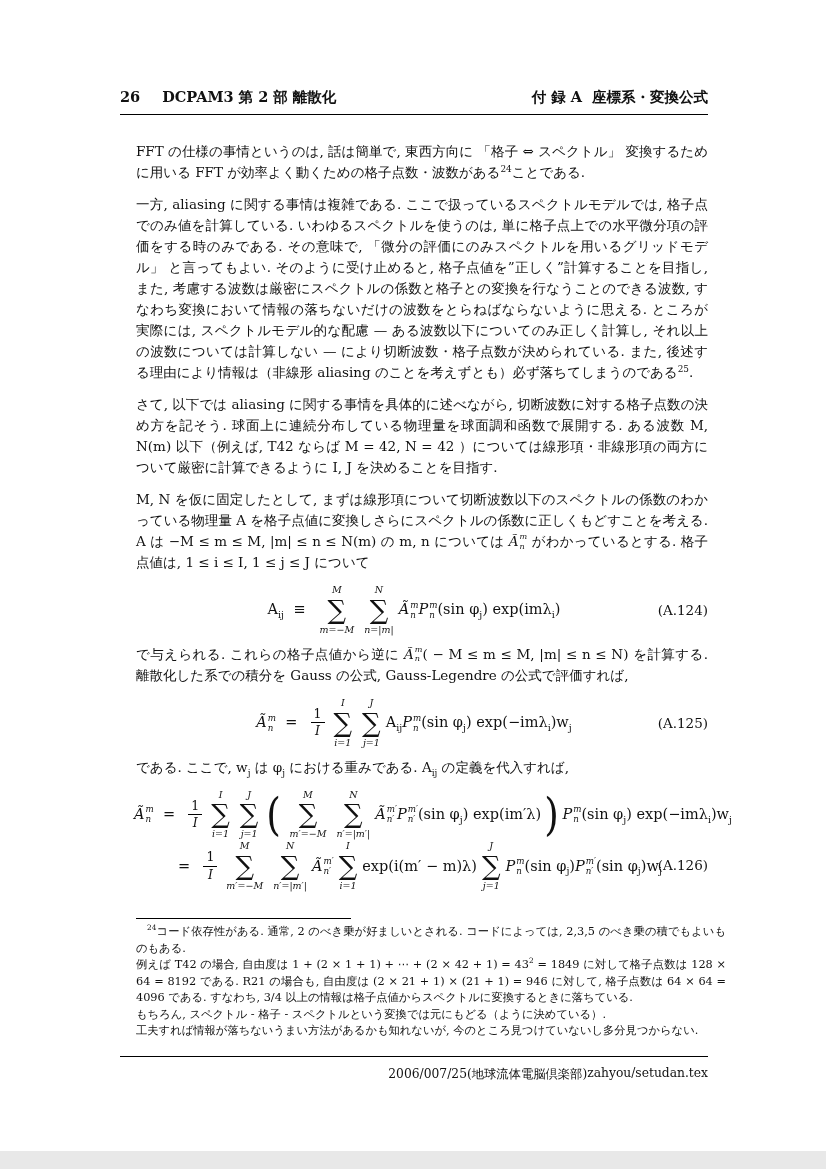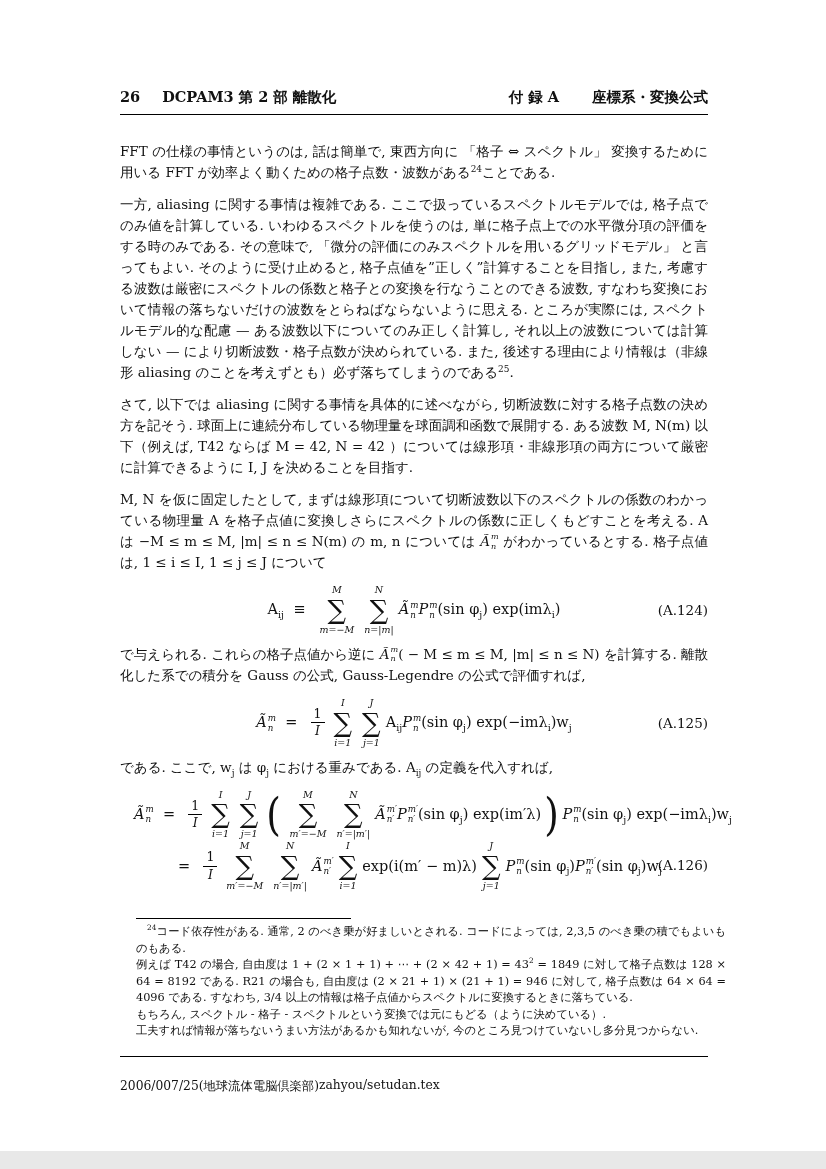--- a/index.html
+++ b/index.html
@@ -11,25 +11,25 @@
   }
   .content{position:absolute;left:120px;top:88px;width:588px;}
 
   
   .header{
     display:flex;justify-content:space-between;align-items:baseline;
     font-weight:bold;font-size:14.5px;
     padding-bottom:7px;border-bottom:1.4px solid #000;
   }
   .header-left{display:flex;gap:22px;}
-  .header-right{display:flex;gap:33px;justify-content:center;}
+  .header-right{display:flex;gap:10px;justify-content:center;}
 
   
   .body{margin-top:26px;font-size:13.5px;line-height:21px;text-align:justify;}
-  .body p{margin:0 0 11px 0;}
+  .body p{margin:0 0 11px 16px;}
 
   
   .run-t{}
   .run-m{}
   .run-r{}
   .run-sup{font-size:0.66em;vertical-align:super;line-height:0;}
   .run-sub{font-size:0.66em;vertical-align:sub;line-height:0;}
   .bss{display:inline-flex;align-items:center;}
   .bss-base{font-style:italic;}
   .bss-scripts{display:inline-flex;flex-direction:column;align-items:flex-start;
@@ -56,22 +56,22 @@
 
   
   .footnotes{position:absolute;left:120px;top:918px;width:590px;
     font-size:11.3px;line-height:16.5px;text-align:justify;margin-left:16px;}
   .fn-sep{width:215px;border-top:1.2px solid #000;margin-bottom:5px;}
   .footnotes p{margin:0;}
   .fn-indent{text-indent:11px;}
 
   
   .footer{position:absolute;left:120px;top:1056px;width:588px;
-    border-top:1px solid #000;padding-top:21px;
-    display:flex;justify-content:flex-start;font-size:12.3px;}
+    border-top:1px solid #000;padding-top:9px;
+    display:flex;justify-content:flex-end;font-size:12.3px;}
 </style>
 </head>
 <body>
 
 <div class="page">
   <div class="content">
 
     <div class="header">
       <div class="header-left">
         <span>26</span>

